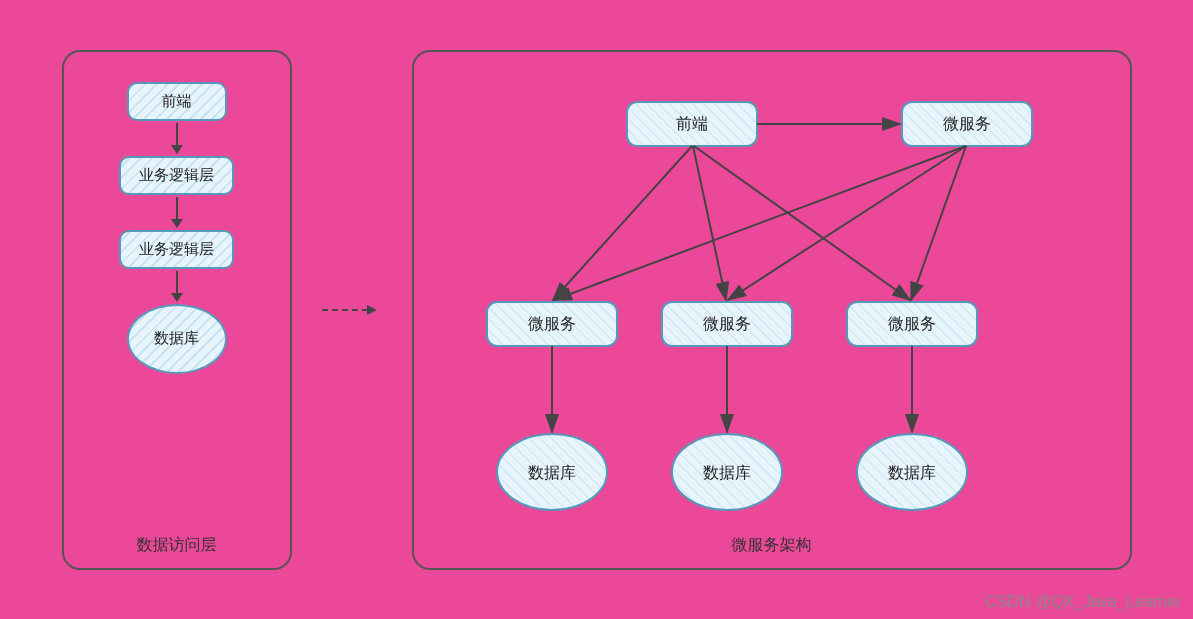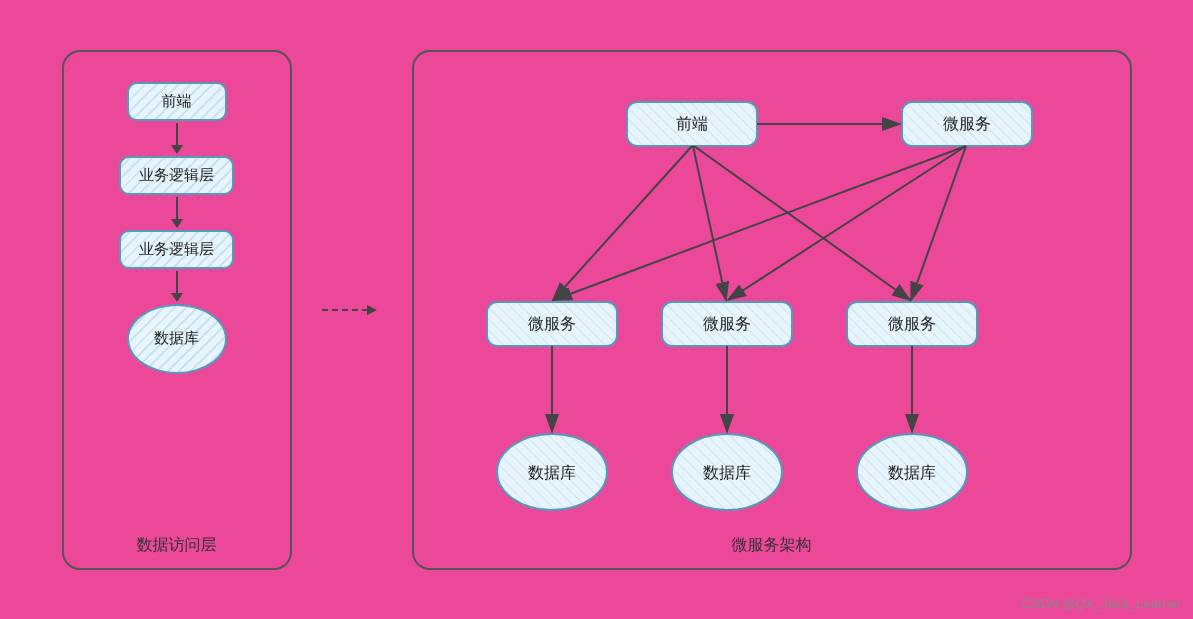--- a/index.html
+++ b/index.html
@@ -148,21 +148,21 @@
       flex-direction: column;
       align-items: center;
       width: 100%;
       flex: 1;
     }
 
     .watermark {
       position: absolute;
       bottom: 8px;
       right: 12px;
-      font-size: 13px;
+      font-size: 16px;
       color: #888;
     }
   </style>
 </head>
 <body>
 
 <div class="diagram-container">
 
   <div class="mono-box">
     <div class="mono-column">

